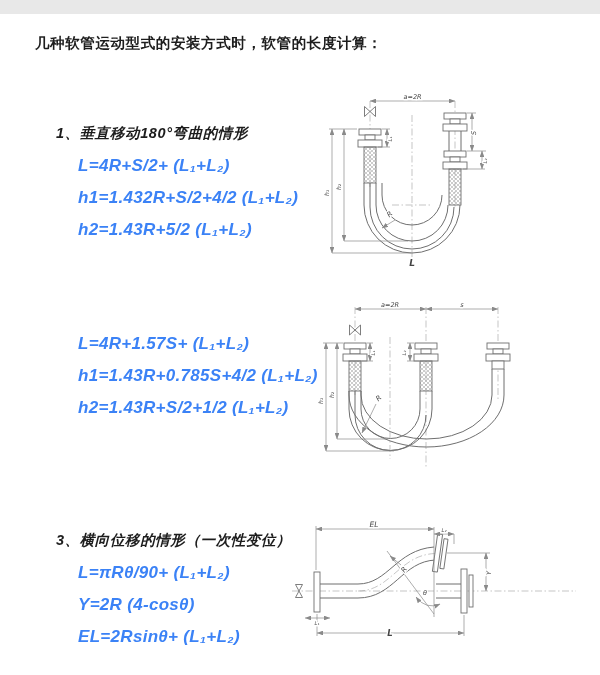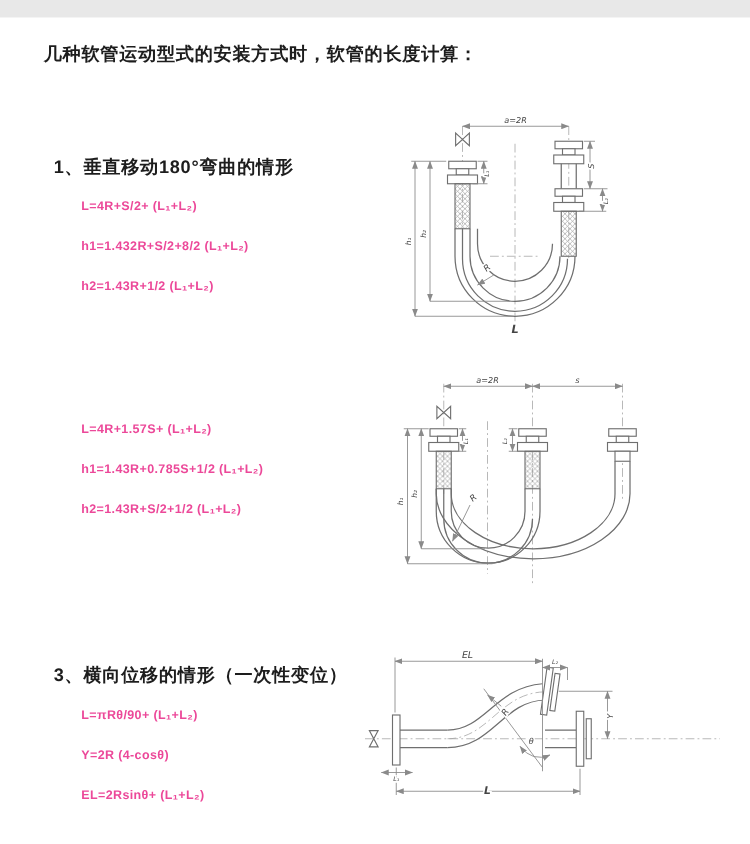--- a/index.html
+++ b/index.html
@@ -7,29 +7,29 @@
     position:relative; width:600px; height:675px; background:#ffffff;
     font-family:"Liberation Sans", sans-serif; color:#222; overflow:hidden;
     margin:14px auto;
     padding-left:24px;
   }
   .title {
     position:absolute; left:35px; top:20px; margin:0;
     font-size:14.5px; font-weight:700; letter-spacing:.6px; color:#1d1d1d;
     white-space:nowrap;
   }
-  .block { position:absolute; left:43px; width:270px; }
+  .block { position:absolute; left:56px; width:270px;font-style:italic; }
   .heading {
     font-size:14.5px; font-weight:700; letter-spacing:.6px; color:#1d1d1d;
     white-space:nowrap;
   }
   .formulas { padding-left:22px; margin-top:7px; }
   .formula {
-    font-size:10px; font-weight:600; line-height:32px; letter-spacing:.3px;
-    color:#ec4899; white-space:nowrap;
+    font-size:17px; font-weight:600; line-height:32px; letter-spacing:.3px;
+    color:#3b82f6; white-space:nowrap;
   }
   .diagram { position:absolute;font-style:italic; }
   .diagram svg { display:block; }
   .pline { stroke:#6f6f6f; stroke-width:1; fill:none; }
   .part  { stroke:#6f6f6f; stroke-width:.9; fill:#ffffff; }
   .hbox  { stroke:#6f6f6f; stroke-width:.9; }
   .dim   { stroke:#8a8a8a; stroke-width:.7; fill:none; }
   .cl    { stroke:#a0a0a0; stroke-width:.6; stroke-dasharray:7 2.5 1.5 2.5; fill:none; }
   .dtxt  {
     fill:#454545; font-family:"DejaVu Sans", sans-serif;
@@ -40,29 +40,29 @@
 <body>
 
 <div class="page">
 
   <h1 class="title">几种软管运动型式的安装方式时，软管的长度计算：</h1>
 
   <section class="block" style="top:110px">
     <div class="heading">1、垂直移动180°弯曲的情形</div>
     <div class="formulas">
       <div class="formula">L=4R+S/2+ (L₁+L₂)</div>
-      <div class="formula">h1=1.432R+S/2+8/2 (L₁+L₂)</div>
-      <div class="formula">h2=1.43R+1/2 (L₁+L₂)</div>
+      <div class="formula">h1=1.432R+S/2+4/2 (L₁+L₂)</div>
+      <div class="formula">h2=1.43R+5/2 (L₁+L₂)</div>
     </div>
   </section>
 
   <section class="block" style="top:307px">
     <div class="formulas">
       <div class="formula">L=4R+1.57S+ (L₁+L₂)</div>
-      <div class="formula">h1=1.43R+0.785S+1/2 (L₁+L₂)</div>
+      <div class="formula">h1=1.43R+0.785S+4/2 (L₁+L₂)</div>
       <div class="formula">h2=1.43R+S/2+1/2 (L₁+L₂)</div>
     </div>
   </section>
 
   <section class="block" style="top:517px">
     <div class="heading">3、横向位移的情形（一次性变位）</div>
     <div class="formulas">
       <div class="formula">L=πRθ/90+ (L₁+L₂)</div>
       <div class="formula">Y=2R (4-cosθ)</div>
       <div class="formula">EL=2Rsinθ+ (L₁+L₂)</div>

